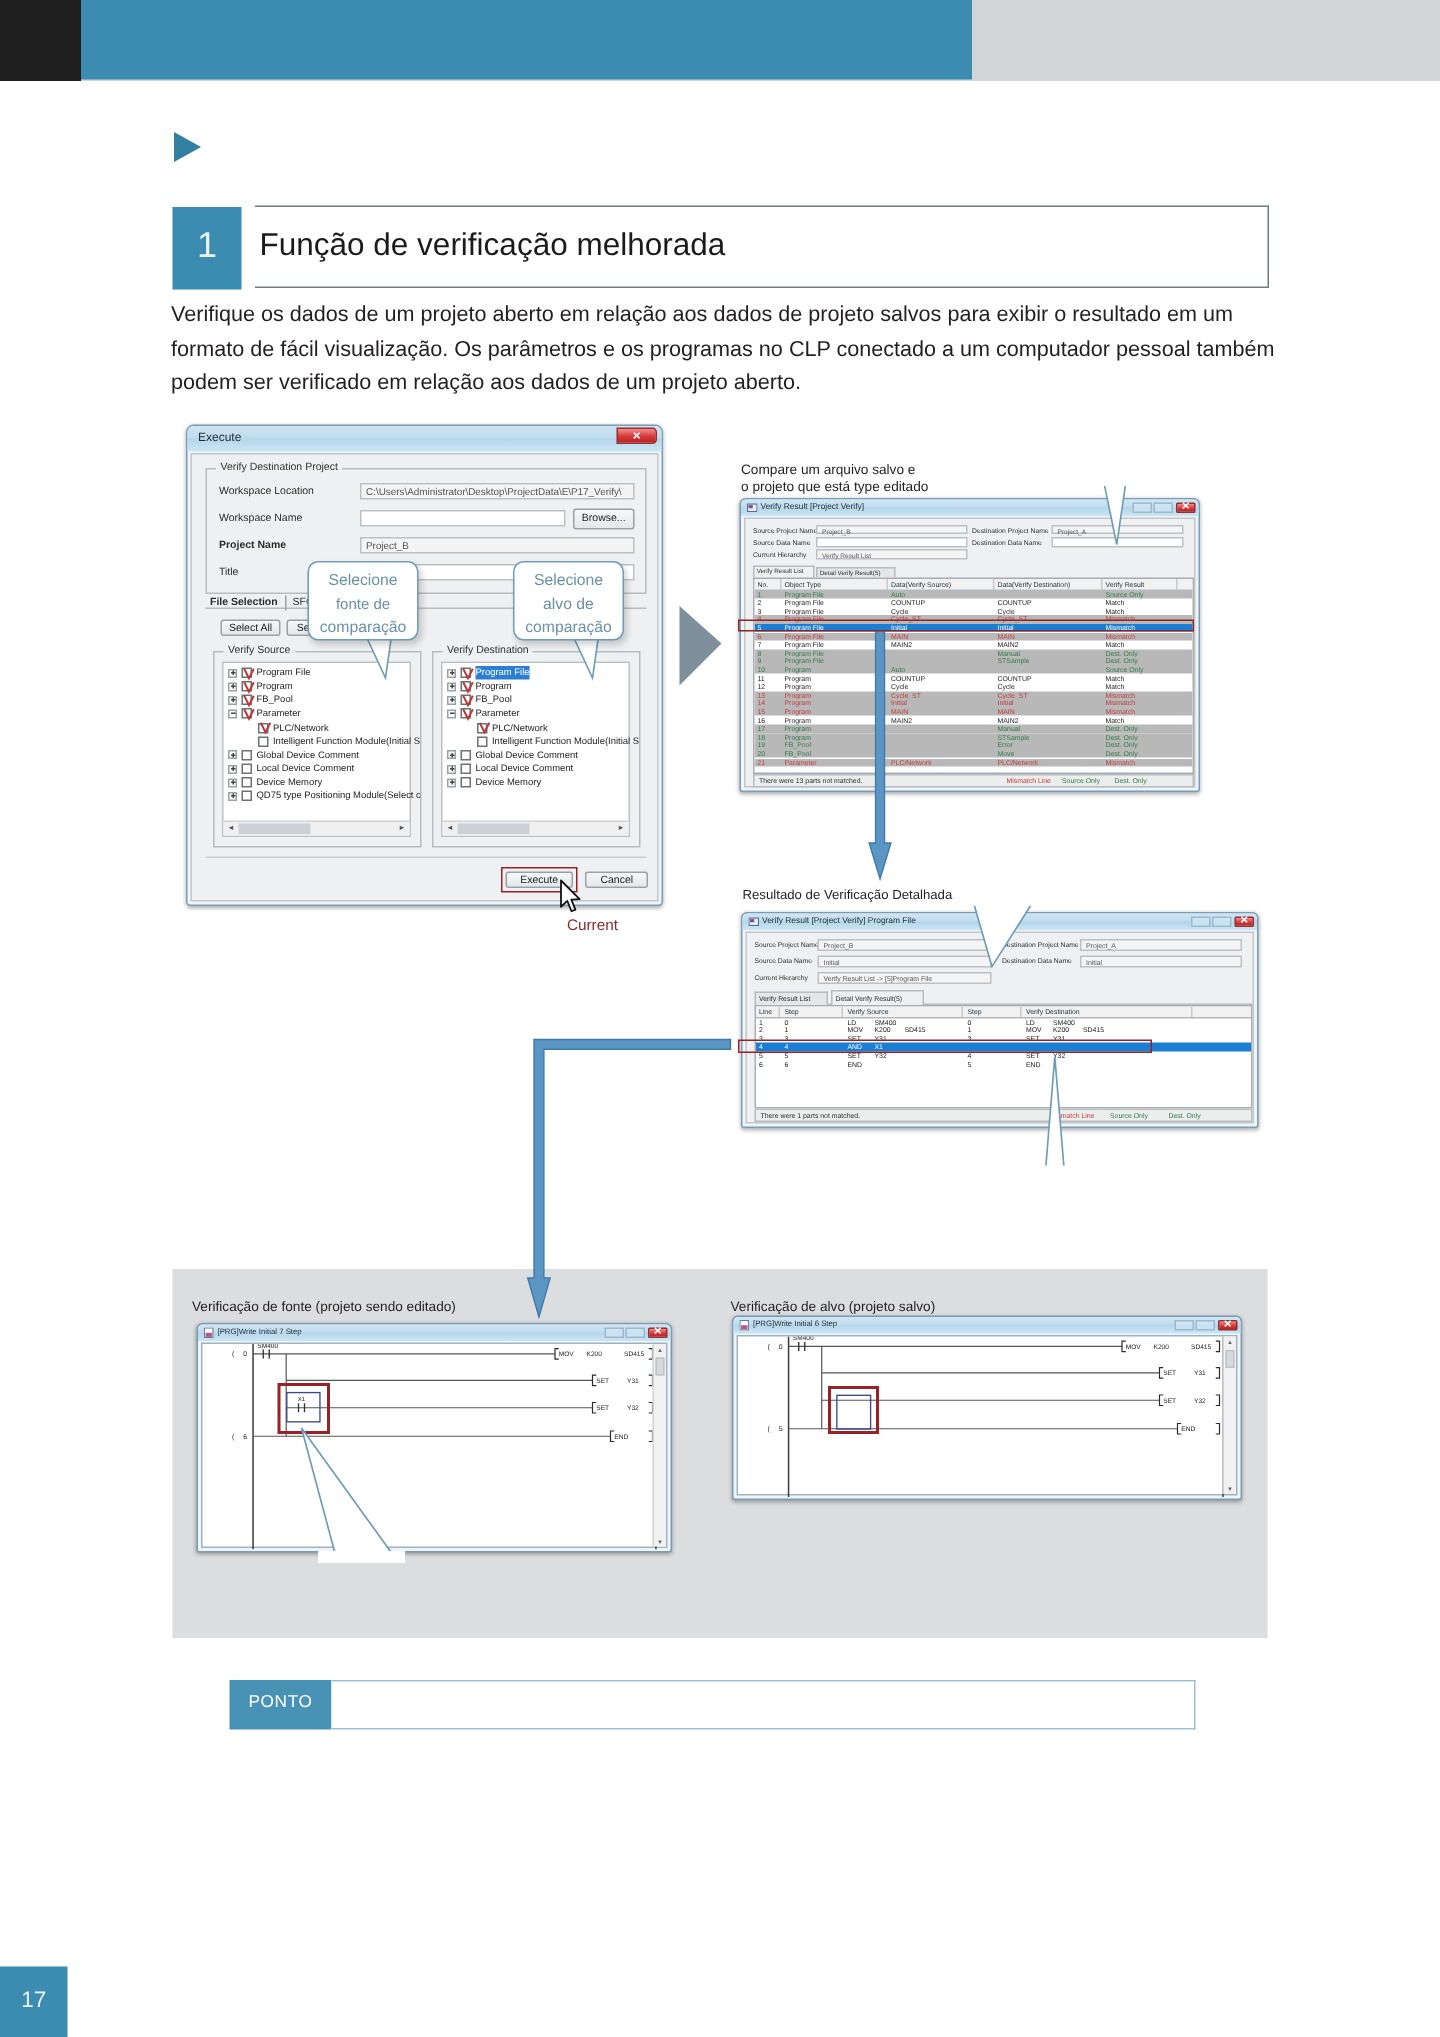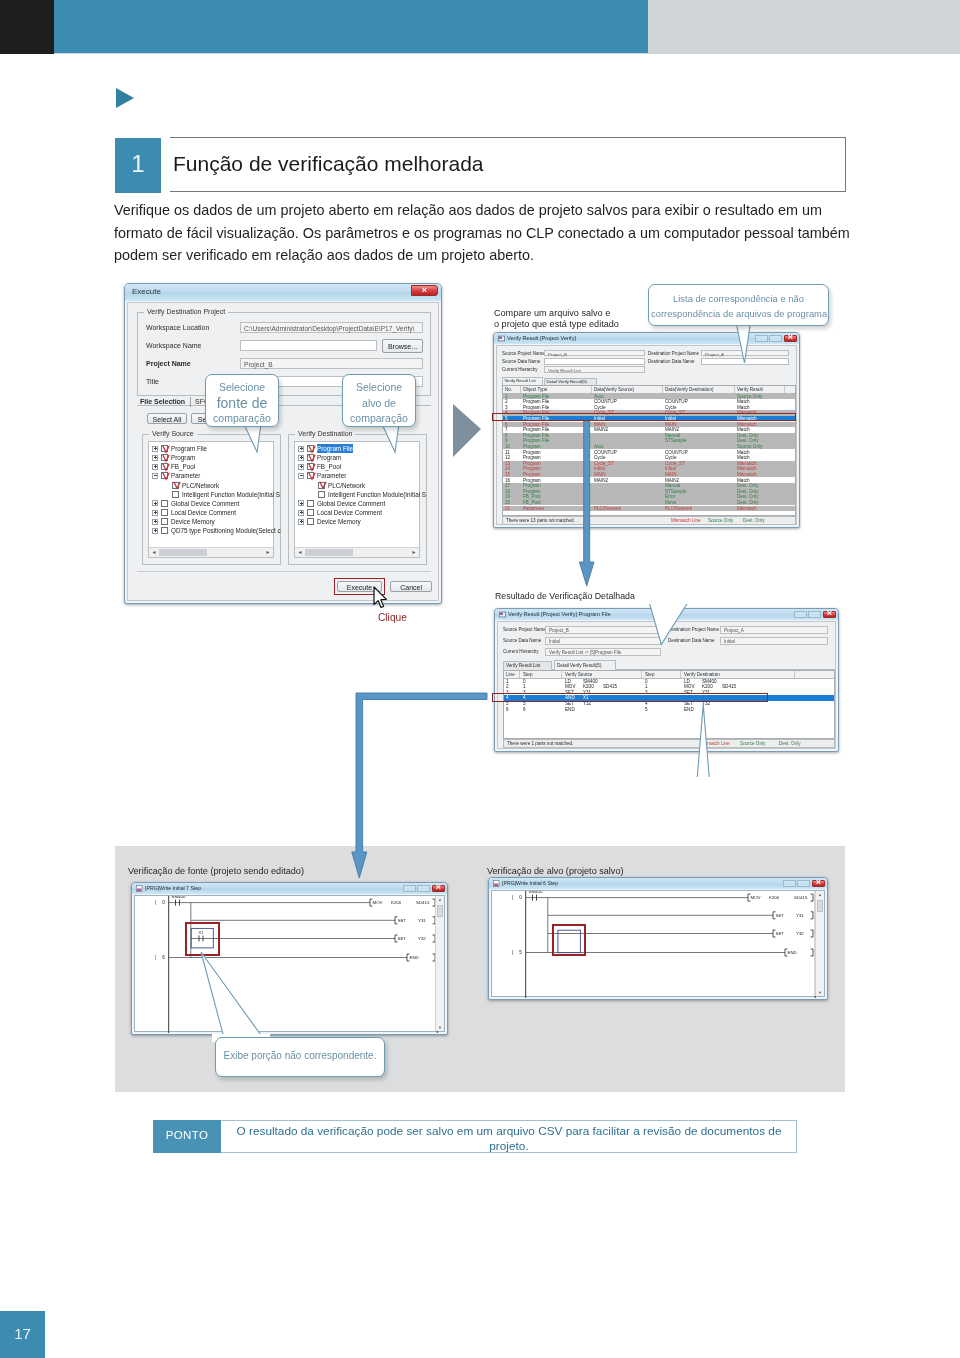--- a/index.html
+++ b/index.html
@@ -760,32 +760,28 @@
   </svg>
 
   <svg class="abs" style="left:348px;top:690px;width:142px;height:192px;" viewBox="0 0 142 192">
     <path d="M 139 3 L 139 9.5 L 14.6 9.5 L 14.6 162 L 18.8 162 L 11.3 188 L 3.8 162 L 8 162 L 8 3 Z" fill="#5b95c4" stroke="#3e7aa8" stroke-width="0.9"></path>
   </svg>
 
   <svg class="abs" style="left:720px;top:318px;width:50px;height:50px;z-index:6;" viewBox="0 0 50 50">
     <path d="M 16 4 L 24.5 45 L 30.5 4 Z" fill="#fff" stroke="#6d9cb5" stroke-width="1.1"></path>
     <rect x="15" y="0" width="17" height="6" fill="#fff"></rect>
   </svg>
-  <div class="callout" style="left:648px;top:284px;width:181px;height:42px;z-index:7;">
-    <div class="txt" style="top:6px;font-size:9.4px;line-height:15px;">Lista de correspondência e não</div>
-    <div class="txt" style="top:21px;font-size:9.4px;line-height:15px;">correspondência de arquivos de programa</div>
-  </div>
 
   <svg class="abs" style="left:240px;top:420px;width:50px;height:35px;z-index:6;" viewBox="0 0 50 35">
     <path d="M 4 4 L 17 32 L 21 4 Z" fill="#fff" stroke="#6d9cb5" stroke-width="1.1"></path>
     <rect x="3" y="0" width="20" height="6" fill="#fff"></rect>
   </svg>
   <div class="callout" style="left:205px;top:374px;width:74px;height:53px;z-index:7;">
     <div class="txt" style="top:5px;font-size:10.5px;line-height:15.5px;">Selecione</div>
-    <div class="txt" style="top:20.5px;font-size:14px;line-height:15.5px;">fonte de</div>
+    <div class="txt" style="top:20.5px;font-size:10px;line-height:15.5px;">fonte de</div>
     <div class="txt" style="top:36px;font-size:10.5px;line-height:15.5px;">comparação</div>
   </div>
 
   <svg class="abs" style="left:378px;top:420px;width:50px;height:35px;z-index:6;" viewBox="0 0 50 35">
     <path d="M 4 4 L 17 32 L 21 4 Z" fill="#fff" stroke="#6d9cb5" stroke-width="1.1"></path>
     <rect x="3" y="0" width="20" height="6" fill="#fff"></rect>
   </svg>
   <div class="callout" style="left:342px;top:374px;width:74px;height:53px;z-index:7;">
     <div class="txt" style="top:5px;font-size:10.5px;line-height:15.5px;">Selecione</div>
     <div class="txt" style="top:20.5px;font-size:10.5px;line-height:15.5px;">alvo de</div>
@@ -799,36 +795,32 @@
 
   <svg class="abs" style="left:690px;top:702px;width:30px;height:82px;z-index:6;" viewBox="0 0 30 82">
     <path d="M 7 78.5 L 13.2 2.6 L 19.5 78.5 Z" fill="#fff" stroke="#6d9cb5" stroke-width="1.1"></path>
     <rect x="6" y="75" width="15" height="7" fill="#fff"></rect>
   </svg>
 
   <svg class="abs" style="left:190px;top:950px;width:130px;height:92px;z-index:6;" viewBox="0 0 130 92">
     <path d="M 11 2 L 73 88 L 34 88 Z" fill="#fff" stroke="#6d9cb5" stroke-width="1.1"></path>
     <rect x="22" y="84" width="58" height="8" fill="#fff"></rect>
   </svg>
-  <div class="callout" style="left:215px;top:1037px;width:170px;height:40px;z-index:7;">
-    <div class="txt" style="top:12px;font-size:10px;">Exibe porção não correspondente.</div>
-  </div>
 
   <div class="anno" style="left:494px;top:305.5px;font-size:9.1px;">Compare um arquivo salvo e</div>
   <div class="anno" style="left:494px;top:317px;font-size:9.1px;">o projeto que está type editado</div>
   <div class="anno" style="left:495px;top:589px;font-size:8.8px;">Resultado de Verificação Detalhada</div>
   <div class="anno-sm" style="left:128px;top:864px;">Verificação de fonte (projeto sendo editado)</div>
   <div class="anno-sm" style="left:487px;top:864px;">Verificação de alvo (projeto salvo)</div>
-  <div class="abs" style="left:378px;top:611.5px;font-size:10.2px;color:#8c2a2a;">Clique</div>
+  <div class="abs" style="left:378px;top:611.5px;font-size:10.2px;color:#8c2a2a;">Current</div>
 
   <div class="abs" id="ponto-wrap">
     <div class="abs" id="ponto-tag">
         <span>PONTO</span>
       </div>
     <div class="abs" id="ponto-body"></div>
-    <div class="abs" id="ponto-text">O resultado da verificação pode ser salvo em um arquivo CSV para facilitar a revisão de documentos de projeto.</div>
   </div>
 
   <div class="abs" id="pagenum">
       <span>17</span>
     </div>
 
 </div>
 
 </body></html>

